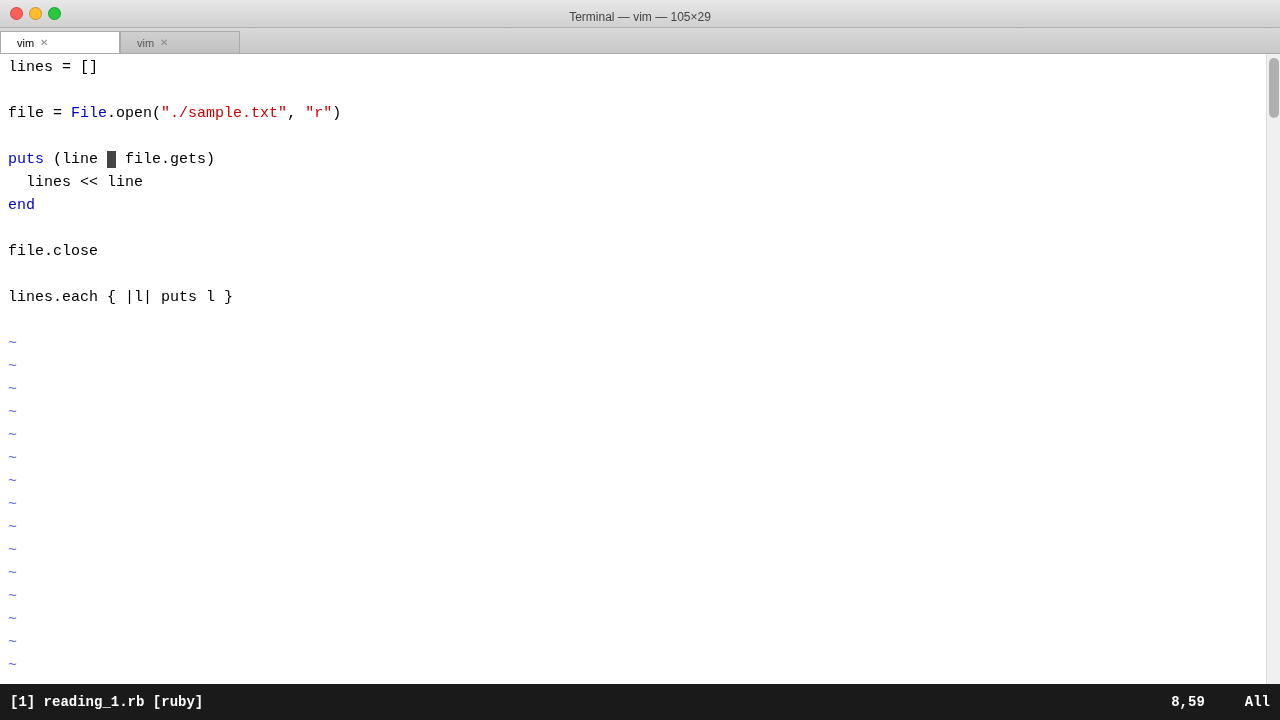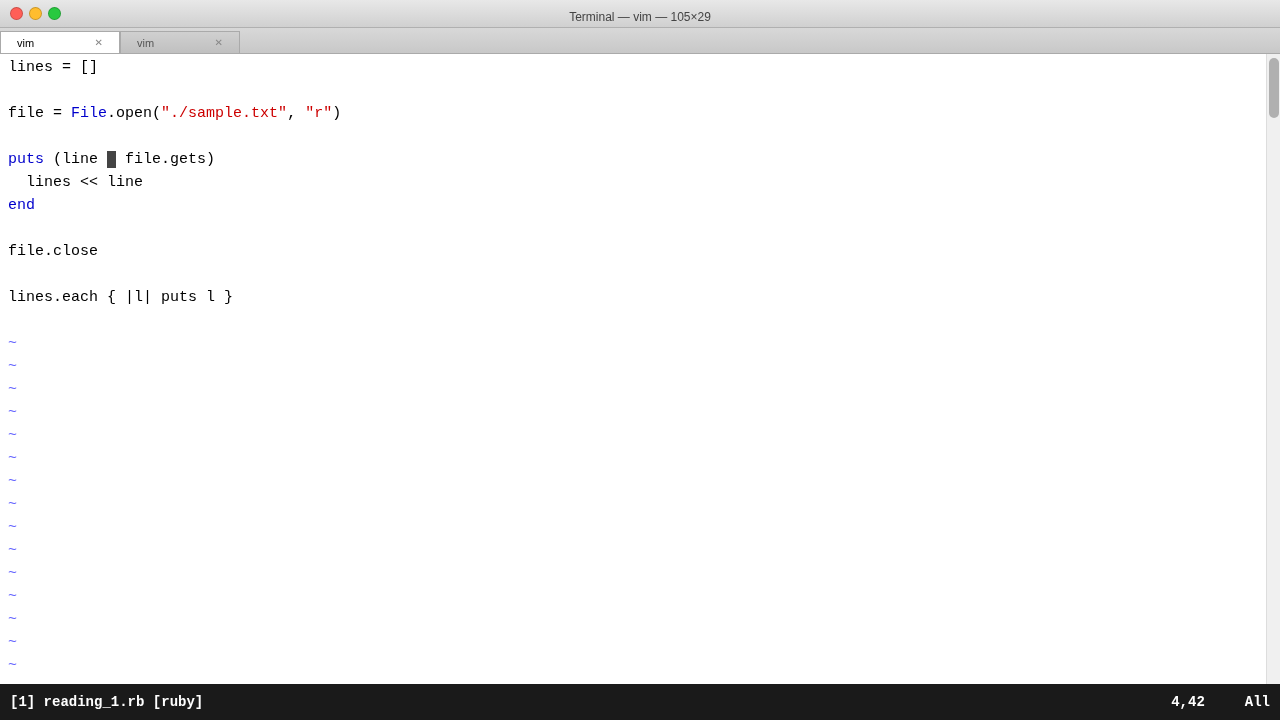--- a/index.html
+++ b/index.html
@@ -71,21 +71,21 @@
       padding-left: 0;
       flex-shrink: 0;
     }
 
     .tab {
       height: 22px;
       min-width: 120px;
       padding: 0 16px;
       display: flex;
       align-items: center;
-      justify-content: space-between;
+      justify-content: flex-start;
       font-size: 11px;
       font-family: -apple-system, sans-serif;
       border: 1px solid #aaa;
       border-bottom: none;
       cursor: pointer;
       position: relative;
     }
 
     .tab.active {
       background: #fff;
@@ -242,18 +242,18 @@
     <div class="scrollbar-v">
       <div class="scrollbar-thumb"></div>
     </div>
   </div>
 
   <div class="statusbar">
     <div class="status-left">
       <span>[1]  reading_1.rb [ruby]</span>
     </div>
     <div class="status-right">
-      <span>4,42</span>
+      <span>8,59</span>
       <span>All</span>
     </div>
   </div>
 
 </div>
 
 </body></html>

